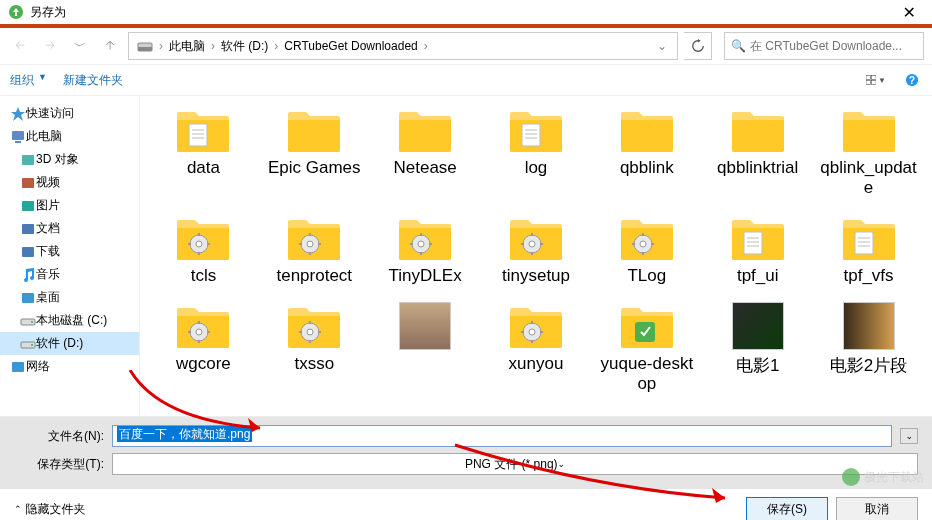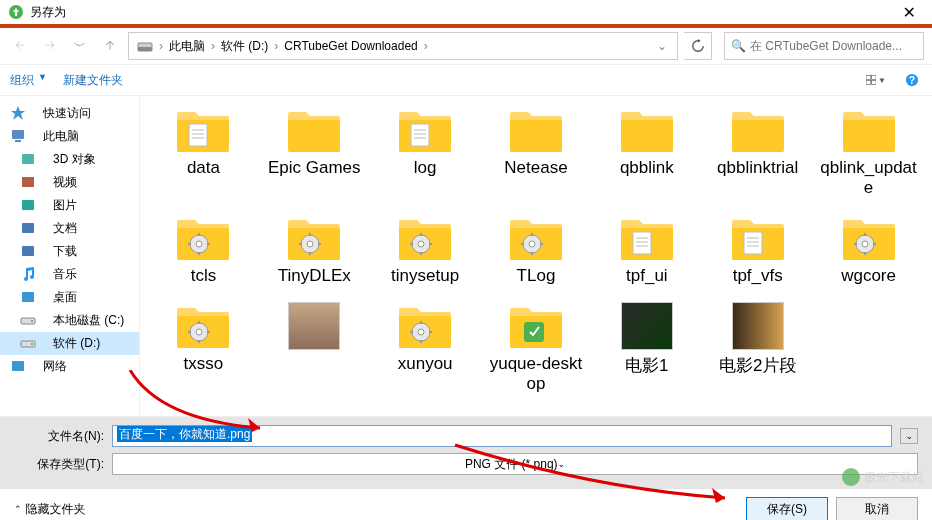--- a/index.html
+++ b/index.html
@@ -23,21 +23,21 @@
 .search-box { width: 200px; height: 28px; border: 1px solid #ccc; display: flex; align-items: center; padding: 0 6px; color: #888; }
 .search-box input { border: none; outline: none; flex: 1; color: #888; }
 
 .toolbar { height: 32px; display: flex; align-items: center; padding: 0 10px; gap: 16px; border-top: 1px solid #eee; border-bottom: 1px solid #eee; }
 .toolbar .tb-item { color: #1a6fb8; cursor: pointer; display: flex; align-items: flex-start; gap: 4px; }
 .toolbar .spacer { flex: 1; }
 .toolbar .tb-icon { width: 20px; height: 20px; display: flex; align-items: center; justify-content: center; cursor: pointer; color: #555; }
 
 .main { display: flex; height: 320px; }
 .sidebar { width: 140px; border-right: 1px solid #eee; overflow-y: auto; padding: 6px 0; }
-.side-item { display: flex; align-items: flex-start; padding: 3px 8px 3px 20px; gap: 17px; cursor: pointer; white-space: nowrap; }
+.side-item { display: flex; align-items: center; padding: 3px 8px 3px 20px; gap: 0; cursor: pointer; white-space: nowrap; }
 .side-item.top { padding-left: 10px; }
 .side-item.selected { background: #cce8ff; }
 .side-icon { width: 16px; height: 16px; flex-shrink: 0; }
 
 .content { flex: 1; overflow: auto; padding: 4px 10px; }
 .grid { display: grid; grid-template-columns: repeat(7, 1fr); gap: 6px 4px; }
 .item { display: flex; flex-direction: column; align-items: center; padding: 4px; cursor: pointer; }
 .item-icon { width: 64px; height: 52px; display: flex; align-items: center; justify-content: center; position: relative; }
 .item-label { text-align: center; font-size: 17px; margin-top: 2px; word-break: break-all; max-width: 100px; }
 
@@ -236,44 +236,44 @@
               <path d="M2 14 L54 14 L54 44 Q54 46 52 46 L4 46 Q2 46 2 44 Z" fill="#ffca28"></path>
             </svg>
           </div>
           <div class="item-label">Epic Games</div>
         </div>
         <div class="item">
           <div class="item-icon">
             <svg class="folder-svg" viewBox="0 0 56 48">
               <path d="M2 8 L2 44 Q2 46 4 46 L52 46 Q54 46 54 44 L54 12 Q54 10 52 10 L24 10 L20 6 L4 6 Q2 6 2 8 Z" fill="#ffd76a"></path>
               <path d="M2 14 L54 14 L54 44 Q54 46 52 46 L4 46 Q2 46 2 44 Z" fill="#ffca28"></path>
+            </svg>
+          </div>
+          <div class="item-label">Netease</div>
+        </div>
+        <div class="item">
+          <div class="item-icon">
+            <svg class="folder-svg" viewBox="0 0 56 48">
+              <path d="M2 8 L2 44 Q2 46 4 46 L52 46 Q54 46 54 44 L54 12 Q54 10 52 10 L24 10 L20 6 L4 6 Q2 6 2 8 Z" fill="#ffd76a"></path>
+              <path d="M2 14 L54 14 L54 44 Q54 46 52 46 L4 46 Q2 46 2 44 Z" fill="#ffca28"></path>
               <rect x="14" y="18" width="18" height="22" fill="#fff" stroke="#bbb"></rect>
               <line x1="17" y1="24" x2="29" y2="24" stroke="#bbb"></line>
               <line x1="17" y1="28" x2="29" y2="28" stroke="#bbb"></line>
               <line x1="17" y1="32" x2="29" y2="32" stroke="#bbb"></line>
             </svg>
           </div>
           <div class="item-label">log</div>
         </div>
         <div class="item">
           <div class="item-icon">
             <svg class="folder-svg" viewBox="0 0 56 48">
               <path d="M2 8 L2 44 Q2 46 4 46 L52 46 Q54 46 54 44 L54 12 Q54 10 52 10 L24 10 L20 6 L4 6 Q2 6 2 8 Z" fill="#ffd76a"></path>
               <path d="M2 14 L54 14 L54 44 Q54 46 52 46 L4 46 Q2 46 2 44 Z" fill="#ffca28"></path>
             </svg>
           </div>
-          <div class="item-label">Netease</div>
-        </div>
-        <div class="item">
-          <div class="item-icon">
-            <svg class="folder-svg" viewBox="0 0 56 48">
-              <path d="M2 8 L2 44 Q2 46 4 46 L52 46 Q54 46 54 44 L54 12 Q54 10 52 10 L24 10 L20 6 L4 6 Q2 6 2 8 Z" fill="#ffd76a"></path>
-              <path d="M2 14 L54 14 L54 44 Q54 46 52 46 L4 46 Q2 46 2 44 Z" fill="#ffca28"></path>
-            </svg>
-          </div>
           <div class="item-label">qbblink</div>
         </div>
         <div class="item">
           <div class="item-icon">
             <svg class="folder-svg" viewBox="0 0 56 48">
               <path d="M2 8 L2 44 Q2 46 4 46 L52 46 Q54 46 54 44 L54 12 Q54 10 52 10 L24 10 L20 6 L4 6 Q2 6 2 8 Z" fill="#ffd76a"></path>
               <path d="M2 14 L54 14 L54 44 Q54 46 52 46 L4 46 Q2 46 2 44 Z" fill="#ffca28"></path>
             </svg>
           </div>
           <div class="item-label">qbblinktrial</div>
@@ -296,20 +296,37 @@
               <circle cx="24" cy="30" r="3" fill="#fff" stroke="#999"></circle>
               <g stroke="#999" stroke-width="2">
                 <line x1="24" y1="19" x2="24" y2="22"></line>
                 <line x1="24" y1="38" x2="24" y2="41"></line>
                 <line x1="13" y1="30" x2="16" y2="30"></line>
                 <line x1="32" y1="30" x2="35" y2="30"></line>
               </g>
             </svg>
           </div>
           <div class="item-label">tcls</div>
+        </div>
+        <div class="item">
+          <div class="item-icon">
+            <svg class="folder-svg" viewBox="0 0 56 48">
+              <path d="M2 8 L2 44 Q2 46 4 46 L52 46 Q54 46 54 44 L54 12 Q54 10 52 10 L24 10 L20 6 L4 6 Q2 6 2 8 Z" fill="#ffd76a"></path>
+              <path d="M2 14 L54 14 L54 44 Q54 46 52 46 L4 46 Q2 46 2 44 Z" fill="#ffca28"></path>
+              <circle cx="24" cy="30" r="9" fill="#e8e8e8" stroke="#999"></circle>
+              <circle cx="24" cy="30" r="3" fill="#fff" stroke="#999"></circle>
+              <g stroke="#999" stroke-width="2">
+                <line x1="24" y1="19" x2="24" y2="22"></line>
+                <line x1="24" y1="38" x2="24" y2="41"></line>
+                <line x1="13" y1="30" x2="16" y2="30"></line>
+                <line x1="32" y1="30" x2="35" y2="30"></line>
+              </g>
+            </svg>
+          </div>
+          <div class="item-label">tenprotect</div>
         </div>
         <div class="item">
           <div class="item-icon">
             <svg class="folder-svg" viewBox="0 0 56 48">
               <path d="M2 8 L2 44 Q2 46 4 46 L52 46 Q54 46 54 44 L54 12 Q54 10 52 10 L24 10 L20 6 L4 6 Q2 6 2 8 Z" fill="#ffd76a"></path>
               <path d="M2 14 L54 14 L54 44 Q54 46 52 46 L4 46 Q2 46 2 44 Z" fill="#ffca28"></path>
               <circle cx="24" cy="30" r="9" fill="#e8e8e8" stroke="#999"></circle>
               <circle cx="24" cy="30" r="3" fill="#fff" stroke="#999"></circle>
               <g stroke="#999" stroke-width="2">
                 <line x1="24" y1="19" x2="24" y2="22"></line>

